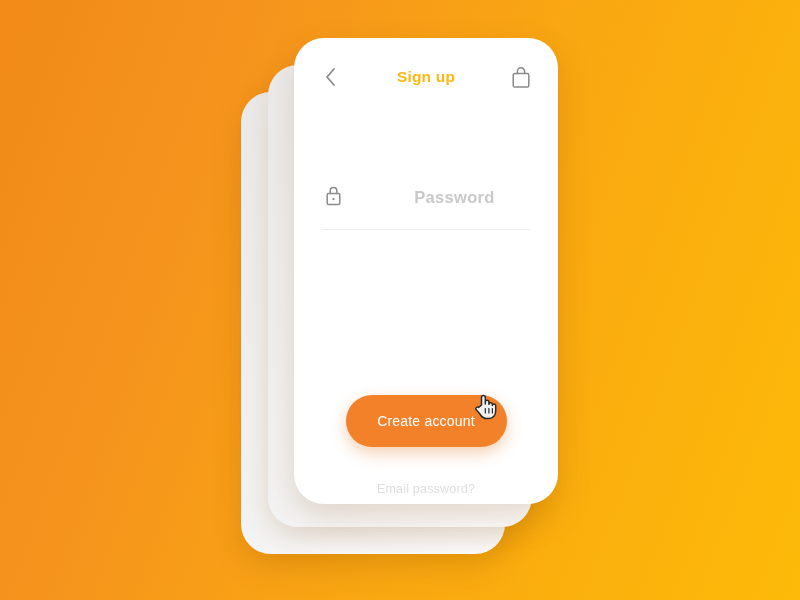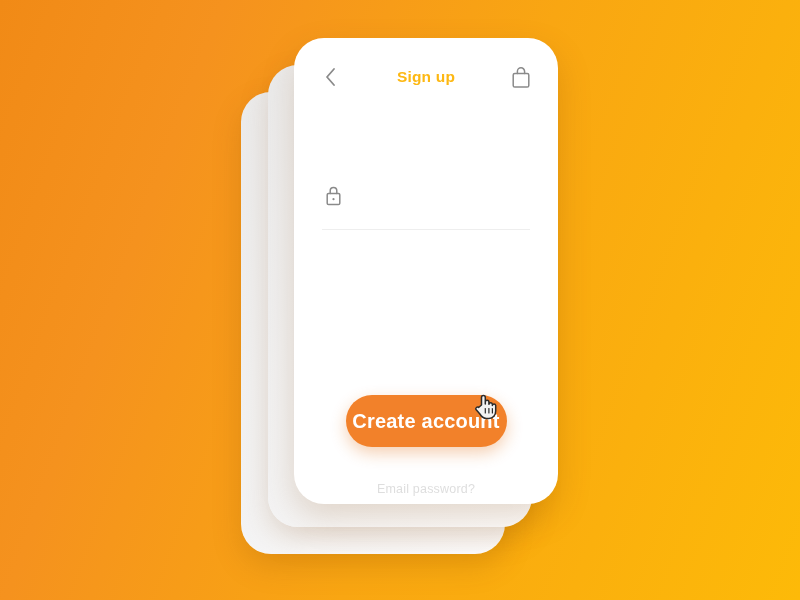--- a/index.html
+++ b/index.html
@@ -141,22 +141,22 @@
   }
 
   #create-account-button {
     width: 161px;
     height: 52px;
     border: none;
     border-radius: 26px;
     background: #F2812A;
     color: #FFFFFF;
     font-family: "Liberation Sans", sans-serif;
-    font-size: 20px;
-    font-weight: bold;
+    font-size: 14px;
+    font-weight: normal;
     letter-spacing: 0.2px;
     cursor: pointer;
     box-shadow: 0 6px 16px rgba(225, 110, 20, 0.32);
   }
 
   #forgot-wrap {
     position: absolute;
     left: 0;
     top: 444px;
     width: 264px;
@@ -216,20 +216,21 @@
 
 
       <div class="field-row">
         <span class="field-icon">
           <svg width="17" height="21" viewBox="0 0 17 21">
             <rect x="2.2" y="8.4" width="12.6" height="11.2" rx="1.4" fill="none" stroke="#8A8A8A" stroke-width="1.5"></rect>
             <path d="M5.2 8.4 V5.9 a3.3 3.3 0 0 1 6.6 0 V8.4" fill="none" stroke="#8A8A8A" stroke-width="1.5" stroke-linecap="round"></path>
             <circle cx="8.5" cy="14.2" r="1.1" fill="#8A8A8A"></circle>
           </svg>
         </span>
+        <input class="field-input" type="password" placeholder="Password" style="">
       </div>
 
     </div>
 
     <div id="submit-wrap">
       <button id="create-account-button">Create account</button>
     </div>
 
     <div id="forgot-wrap">
       <a id="forgot-password-link" href="#">Email password?</a>

